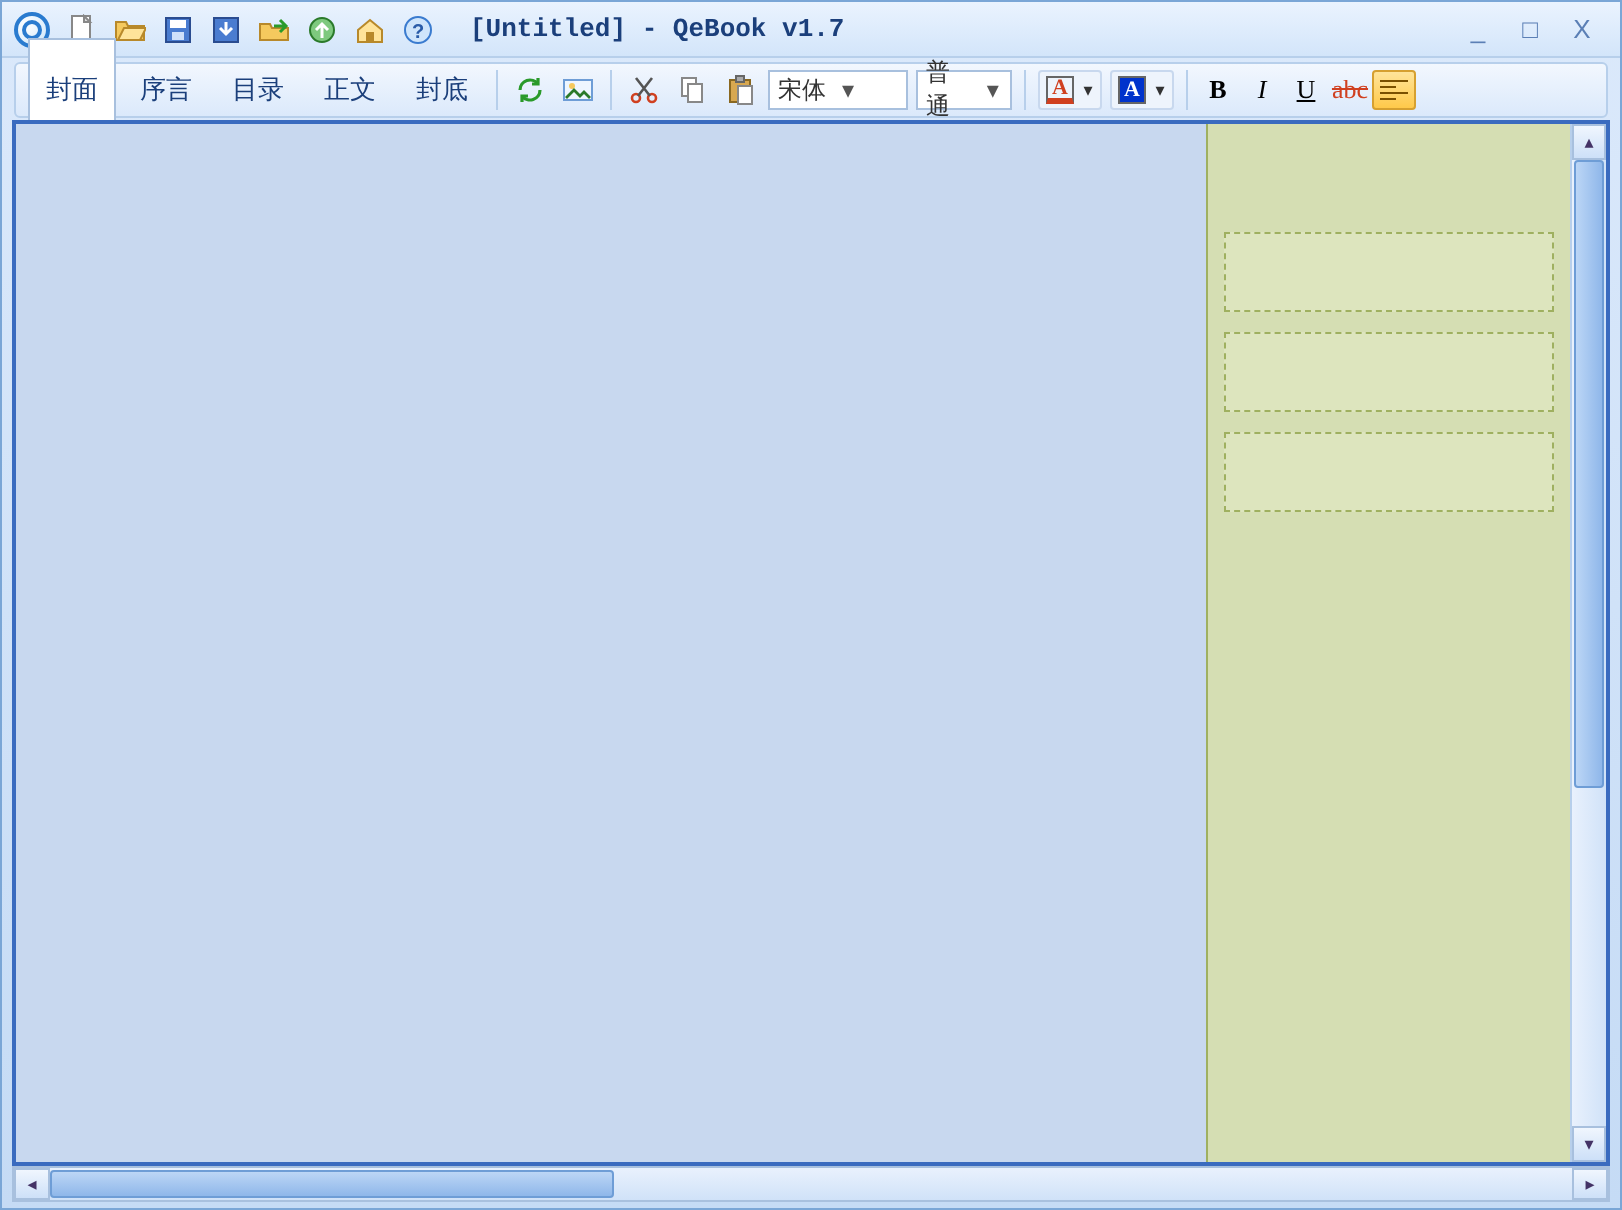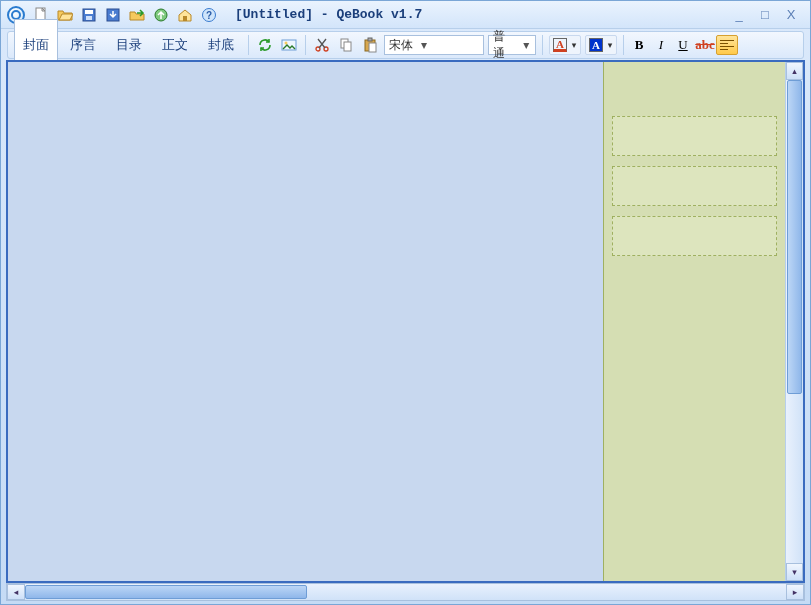--- a/index.html
+++ b/index.html
@@ -62,31 +62,31 @@
   width: 22px; height: 22px; display:flex; align-items:center; justify-content:center;
   margin: 0 1px; border-radius:2px; cursor:pointer;
 }
 .tb2-btn svg { width: 16px; height: 16px; display:block; }
 .combo {
   height: 20px; border:1px solid #a8c0de; background:#fff;
   display:flex; align-items:center; padding: 0 2px 0 4px;
   font-size:12px; color:#333; margin: 0 2px;
 }
 .combo .arrow { margin-left: 4px; width: 14px; text-align:center; color:#555; }
-.font-combo { width: 100px; }
+.font-combo { width: 70px; }
 .size-combo { width: 48px; }
 .color-btn {
   display:flex; align-items:center; height:20px;
   border:1px solid #c8d8ee; padding:0 1px; margin:0 2px;
   background:#eef4fc; border-radius:2px;
 }
 .color-swatch { width:14px; height:14px; border:1px solid #666; margin:0 2px; display:flex; align-items:center; justify-content:center; font-family: "Times New Roman"; font-weight:bold; font-size:11px;}
 .color-arr { width:10px; font-size:9px; color:#333; text-align:center; }
 .fmt { width:20px; height:20px; display:flex; align-items:center; justify-content:center; font-family:"Times New Roman",serif; font-size:13px; cursor:pointer; margin:0 1px; }
-.fmt.b{font-weight:bold;} .fmt.i{font-style:italic;} .fmt.u{text-decoration:underline;} .fmt.s{text-decoration:line-through; color:#d04020;font-weight:bold;}
+.fmt.b{font-weight:bold;} .fmt.i{font-style:italic;} .fmt.u{text-decoration:underline;} .fmt.s{text-decoration:line-through; color:#d04020;}
 .align-btn { width:22px; height:20px; background:linear-gradient(#ffe49a,#ffc94a); border:1px solid #d6a030; border-radius:2px; display:flex; flex-direction:column; justify-content:center; gap:2px; padding:2px 3px; cursor:pointer;}
 .align-btn span{ height:1px; background:#7a5000;}
 .workspace {
   position:absolute; left:6px; top:60px; right:6px; bottom:22px;
   border: 2px solid #3a6bbf;
   background:#fff;
   display:flex;
 }
 .canvas-area {
   flex:1; background:#c8d8ef; position:relative;

